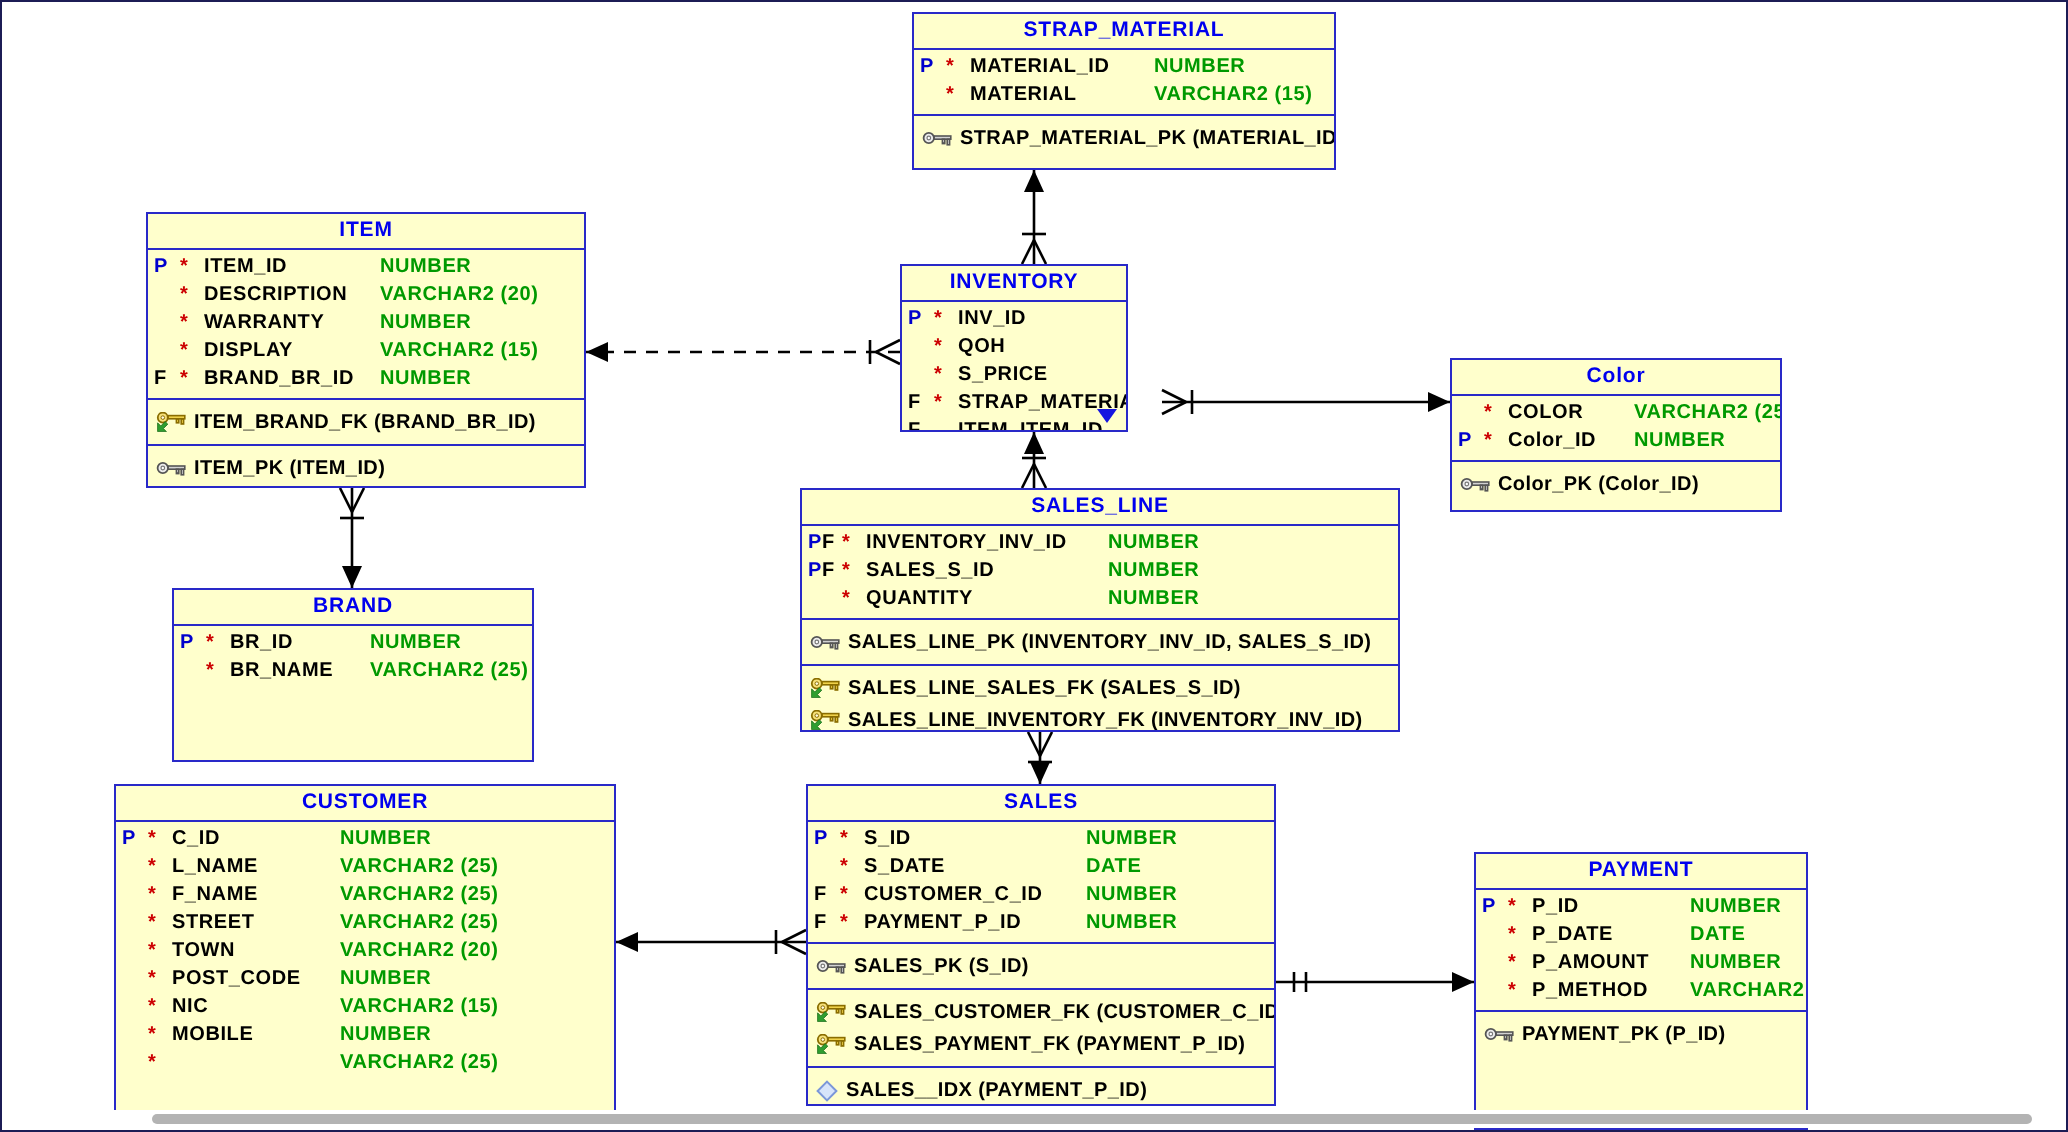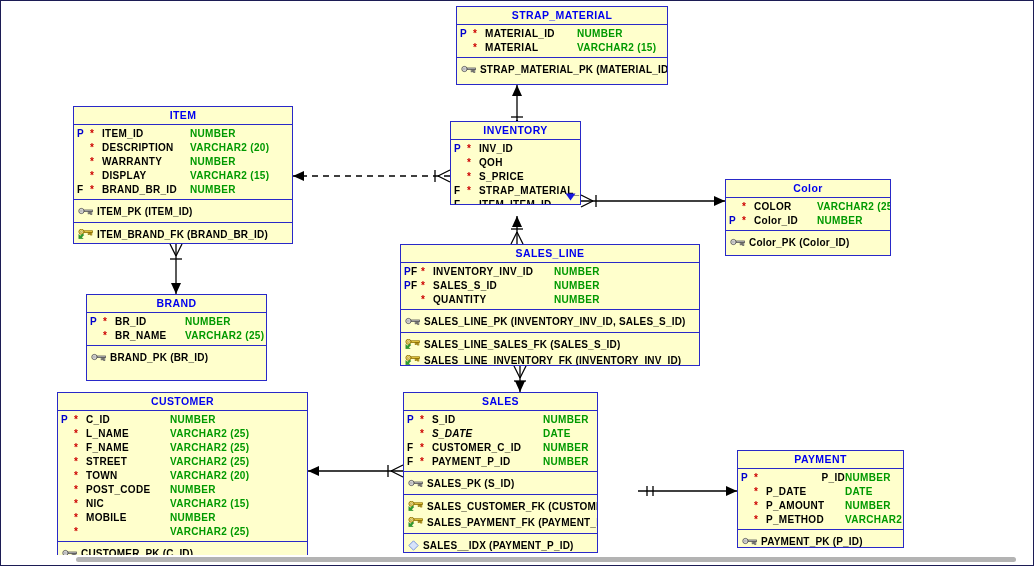--- a/index.html
+++ b/index.html
@@ -160,48 +160,48 @@
           <div class="arow">
             <span class="mark" style="width: 13px;"><span class="f">F</span></span>
             <span class="star">*</span>
             <span class="aname" style="width: 88px;">BRAND_BR_ID</span>
             <span class="atype">NUMBER</span>
           </div>
         </div>
         <div class="section">
           <div class="srow">
             <span class="ic">
-              <svg width="15" height="8" viewBox="0 0 15 8">
-                <rect x="6" y="3" width="8.4" height="1.6" fill="#d2d2d2" stroke="#555" stroke-width="0.8"></rect>
-                <rect x="10.2" y="4.6" width="1.2" height="2.2" fill="#d2d2d2" stroke="#555" stroke-width="0.8"></rect>
-                <rect x="12.6" y="4.6" width="1.2" height="2.8" fill="#d2d2d2" stroke="#555" stroke-width="0.8"></rect>
-                <circle cx="3.4" cy="4" r="2.6" fill="#ececec" stroke="#555" stroke-width="0.9"></circle>
-                <circle cx="3.4" cy="4" r="0.9" fill="#fff" stroke="#777" stroke-width="0.6"></circle>
-              </svg>
-            </span>
-            <span>ITEM_PK (ITEM_ID)</span>
-          </div>
-        </div>
-        <div class="section">
-          <div class="srow">
-            <span class="ic">
               <svg width="15" height="10" viewBox="0 0 15 10">
                 <rect x="6" y="1.8" width="8.4" height="1.6" fill="#f0d24a" stroke="#8a6d00" stroke-width="0.8"></rect>
                 <rect x="10.2" y="3.4" width="1.2" height="2" fill="#f0d24a" stroke="#8a6d00" stroke-width="0.8"></rect>
                 <rect x="12.6" y="3.4" width="1.2" height="2.6" fill="#f0d24a" stroke="#8a6d00" stroke-width="0.8"></rect>
                 <circle cx="3.4" cy="2.8" r="2.5" fill="#f7e27a" stroke="#8a6d00" stroke-width="0.9"></circle>
                 <circle cx="3.4" cy="2.8" r="0.9" fill="#fffbe0" stroke="#8a6d00" stroke-width="0.5"></circle>
                 <path d="M0.8 9.8 L0.8 5.4 L2.4 7 L4.6 4.8 L5.9 6.1 L3.7 8.3 L5.2 9.8 Z" fill="#2f9e2f" stroke="#1c6e1c" stroke-width="0.4"></path>
               </svg>
             </span>
             <span>ITEM_BRAND_FK (BRAND_BR_ID)</span>
           </div>
         </div>
-      </div>
-      <div class="entity" style="left: 449px; top: 120px; width: 131px; height: 84px;">
+        <div class="section">
+          <div class="srow">
+            <span class="ic">
+              <svg width="15" height="8" viewBox="0 0 15 8">
+                <rect x="6" y="3" width="8.4" height="1.6" fill="#d2d2d2" stroke="#555" stroke-width="0.8"></rect>
+                <rect x="10.2" y="4.6" width="1.2" height="2.2" fill="#d2d2d2" stroke="#555" stroke-width="0.8"></rect>
+                <rect x="12.6" y="4.6" width="1.2" height="2.8" fill="#d2d2d2" stroke="#555" stroke-width="0.8"></rect>
+                <circle cx="3.4" cy="4" r="2.6" fill="#ececec" stroke="#555" stroke-width="0.9"></circle>
+                <circle cx="3.4" cy="4" r="0.9" fill="#fff" stroke="#777" stroke-width="0.6"></circle>
+              </svg>
+            </span>
+            <span>ITEM_PK (ITEM_ID)</span>
+          </div>
+        </div>
+      </div>
+      <div class="entity" style="left: 449px; top: 131px; width: 114px; height: 84px;">
         <div class="title">INVENTORY</div>
         <div class="attrs">
           <div class="arow">
             <span class="mark" style="width: 13px;"><span class="p">P</span></span>
             <span class="star">*</span>
             <span class="aname" style="width: 104px;">INV_ID</span>
             <span class="atype"></span>
           </div>
           <div class="arow">
             <span class="mark" style="width: 13px;"></span>
@@ -337,34 +337,20 @@
             <span class="aname" style="width: 70px;">BR_ID</span>
             <span class="atype">NUMBER</span>
           </div>
           <div class="arow">
             <span class="mark" style="width: 13px;"></span>
             <span class="star">*</span>
             <span class="aname" style="width: 70px;">BR_NAME</span>
             <span class="atype">VARCHAR2 (25)</span>
           </div>
         </div>
-        <div class="section">
-          <div class="srow">
-            <span class="ic">
-              <svg width="15" height="8" viewBox="0 0 15 8">
-                <rect x="6" y="3" width="8.4" height="1.6" fill="#d2d2d2" stroke="#555" stroke-width="0.8"></rect>
-                <rect x="10.2" y="4.6" width="1.2" height="2.2" fill="#d2d2d2" stroke="#555" stroke-width="0.8"></rect>
-                <rect x="12.6" y="4.6" width="1.2" height="2.8" fill="#d2d2d2" stroke="#555" stroke-width="0.8"></rect>
-                <circle cx="3.4" cy="4" r="2.6" fill="#ececec" stroke="#555" stroke-width="0.9"></circle>
-                <circle cx="3.4" cy="4" r="0.9" fill="#fff" stroke="#777" stroke-width="0.6"></circle>
-              </svg>
-            </span>
-            <span>BRAND_PK (BR_ID)</span>
-          </div>
-        </div>
       </div>
       <div class="entity" style="left: 56px; top: 391px; width: 251px; height: 168px;">
         <div class="title">CUSTOMER</div>
         <div class="attrs">
           <div class="arow">
             <span class="mark" style="width: 13px;"><span class="p">P</span></span>
             <span class="star">*</span>
             <span class="aname" style="width: 84px;">C_ID</span>
             <span class="atype">NUMBER</span>
           </div>
@@ -410,48 +396,34 @@
             <span class="aname" style="width: 84px;">MOBILE</span>
             <span class="atype">NUMBER</span>
           </div>
           <div class="arow">
             <span class="mark" style="width: 13px;"></span>
             <span class="star">*</span>
             <span class="aname" style="width: 84px; margin-top: 48px;">EMAIL</span>
             <span class="atype">VARCHAR2 (25)</span>
           </div>
         </div>
-        <div class="section">
-          <div class="srow">
-            <span class="ic">
-              <svg width="15" height="8" viewBox="0 0 15 8">
-                <rect x="6" y="3" width="8.4" height="1.6" fill="#d2d2d2" stroke="#555" stroke-width="0.8"></rect>
-                <rect x="10.2" y="4.6" width="1.2" height="2.2" fill="#d2d2d2" stroke="#555" stroke-width="0.8"></rect>
-                <rect x="12.6" y="4.6" width="1.2" height="2.8" fill="#d2d2d2" stroke="#555" stroke-width="0.8"></rect>
-                <circle cx="3.4" cy="4" r="2.6" fill="#ececec" stroke="#555" stroke-width="0.9"></circle>
-                <circle cx="3.4" cy="4" r="0.9" fill="#fff" stroke="#777" stroke-width="0.6"></circle>
-              </svg>
-            </span>
-            <span>CUSTOMER_PK (C_ID)</span>
-          </div>
-        </div>
-      </div>
-      <div class="entity" style="left: 402px; top: 391px; width: 195px; height: 161px;">
+      </div>
+      <div class="entity" style="left: 402px; top: 391px; width: 235px; height: 161px;">
         <div class="title">SALES</div>
         <div class="attrs">
           <div class="arow">
             <span class="mark" style="width: 13px;"><span class="p">P</span></span>
             <span class="star">*</span>
             <span class="aname" style="width: 111px;">S_ID</span>
             <span class="atype">NUMBER</span>
           </div>
           <div class="arow">
             <span class="mark" style="width: 13px;"></span>
             <span class="star">*</span>
-            <span class="aname" style="width: 111px; font-style: italic;">S_DATE</span>
+            <span class="aname" style="width: 111px;">S_DATE</span>
             <span class="atype">DATE</span>
           </div>
           <div class="arow">
             <span class="mark" style="width: 13px;"><span class="f">F</span></span>
             <span class="star">*</span>
             <span class="aname" style="width: 111px;">CUSTOMER_C_ID</span>
             <span class="atype">NUMBER</span>
           </div>
           <div class="arow">
             <span class="mark" style="width: 13px;"><span class="f">F</span></span>
@@ -506,27 +478,27 @@
           <div class="srow">
             <span class="ic">
               <svg width="11" height="11" viewBox="0 0 11 11">
                 <polygon points="5.5,0.8 10.2,5.5 5.5,10.2 0.8,5.5" fill="#d7e4fa" stroke="#7b97d9" stroke-width="1"></polygon>
               </svg>
             </span>
             <span>SALES__IDX (PAYMENT_P_ID)</span>
           </div>
         </div>
       </div>
-      <div class="entity" style="left: 736px; top: 425px; width: 167px; height: 98px; margin-top: 24px;">
+      <div class="entity" style="left: 736px; top: 425px; width: 167px; height: 139px;">
         <div class="title">PAYMENT</div>
         <div class="attrs">
           <div class="arow">
             <span class="mark" style="width: 13px;"><span class="p">P</span></span>
             <span class="star">*</span>
-            <span class="aname" style="width: 79px; text-align: right;">P_ID</span>
+            <span class="aname" style="width: 79px;">P_ID</span>
             <span class="atype">NUMBER</span>
           </div>
           <div class="arow">
             <span class="mark" style="width: 13px;"></span>
             <span class="star">*</span>
             <span class="aname" style="width: 79px;">P_DATE</span>
             <span class="atype">DATE</span>
           </div>
           <div class="arow">
             <span class="mark" style="width: 13px;"></span>

